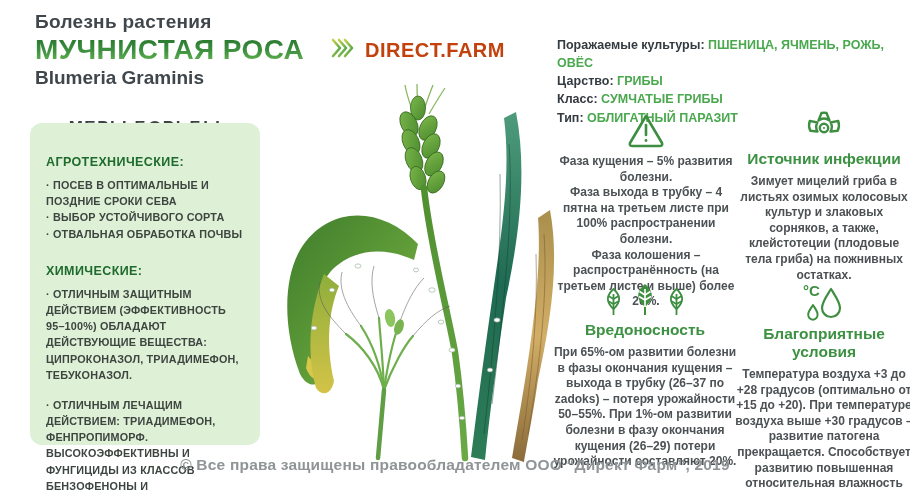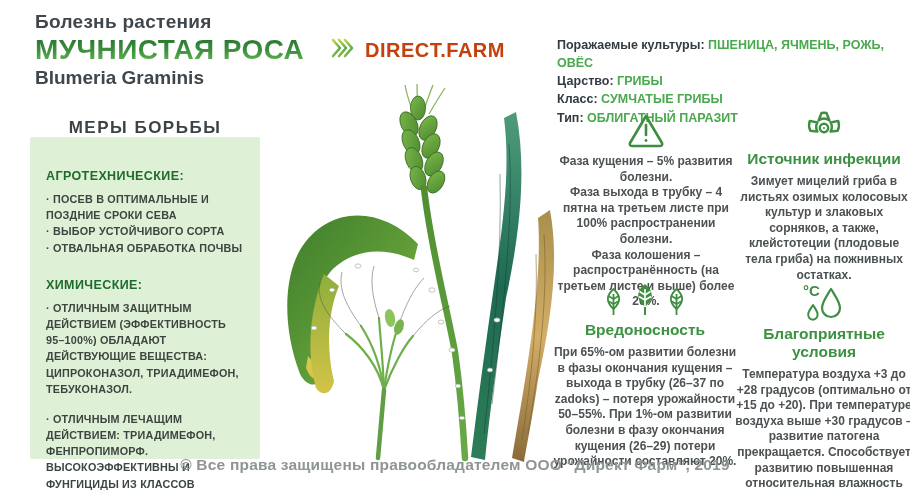--- a/index.html
+++ b/index.html
@@ -29,22 +29,22 @@
   .tax-row { font-size:12.5px; line-height:1.45; }
   .tax-label { font-weight:700; color:#333b41; }
   .tax-value { font-weight:700; color:#4aa84e; }
 
   
   .measures-heading {
     position:absolute; left:30px; top:118px; width:230px; text-align:center;
     font-size:17px; font-weight:700; color:#3c4347; letter-spacing:1.5px;
   }
   .measures-box {
-    position:absolute; left:30px; top:137px; width:230px; height:322px;
-    background:#def0d6; border-radius:2px; padding:32px 16px 0 16px;
+    position:absolute; left:30px; top:123px; width:230px; height:322px;
+    background:#def0d6; border-radius:12px; padding:32px 16px 0 16px;
   }
   .measures-section-title { font-size:12.5px; font-weight:800; color:#1e6b2d; letter-spacing:.4px; margin-bottom:8px; }
   .measures-bullet { font-size:10.8px; font-weight:600; color:#3d4540; line-height:1.5; letter-spacing:.2px; }
   .measures-bullet::before { content:"·\00a0"; font-weight:800; }
   .measures-gap { height:22px; }
 
   
   .card { position:absolute; text-align:center; }
   .card-icon { display:flex; justify-content:center; align-items:flex-end; gap:3px; margin-bottom:4px; }
   .card-title { font-size:15.5px; font-weight:800; color:#3c9142; margin-bottom:6px; }

